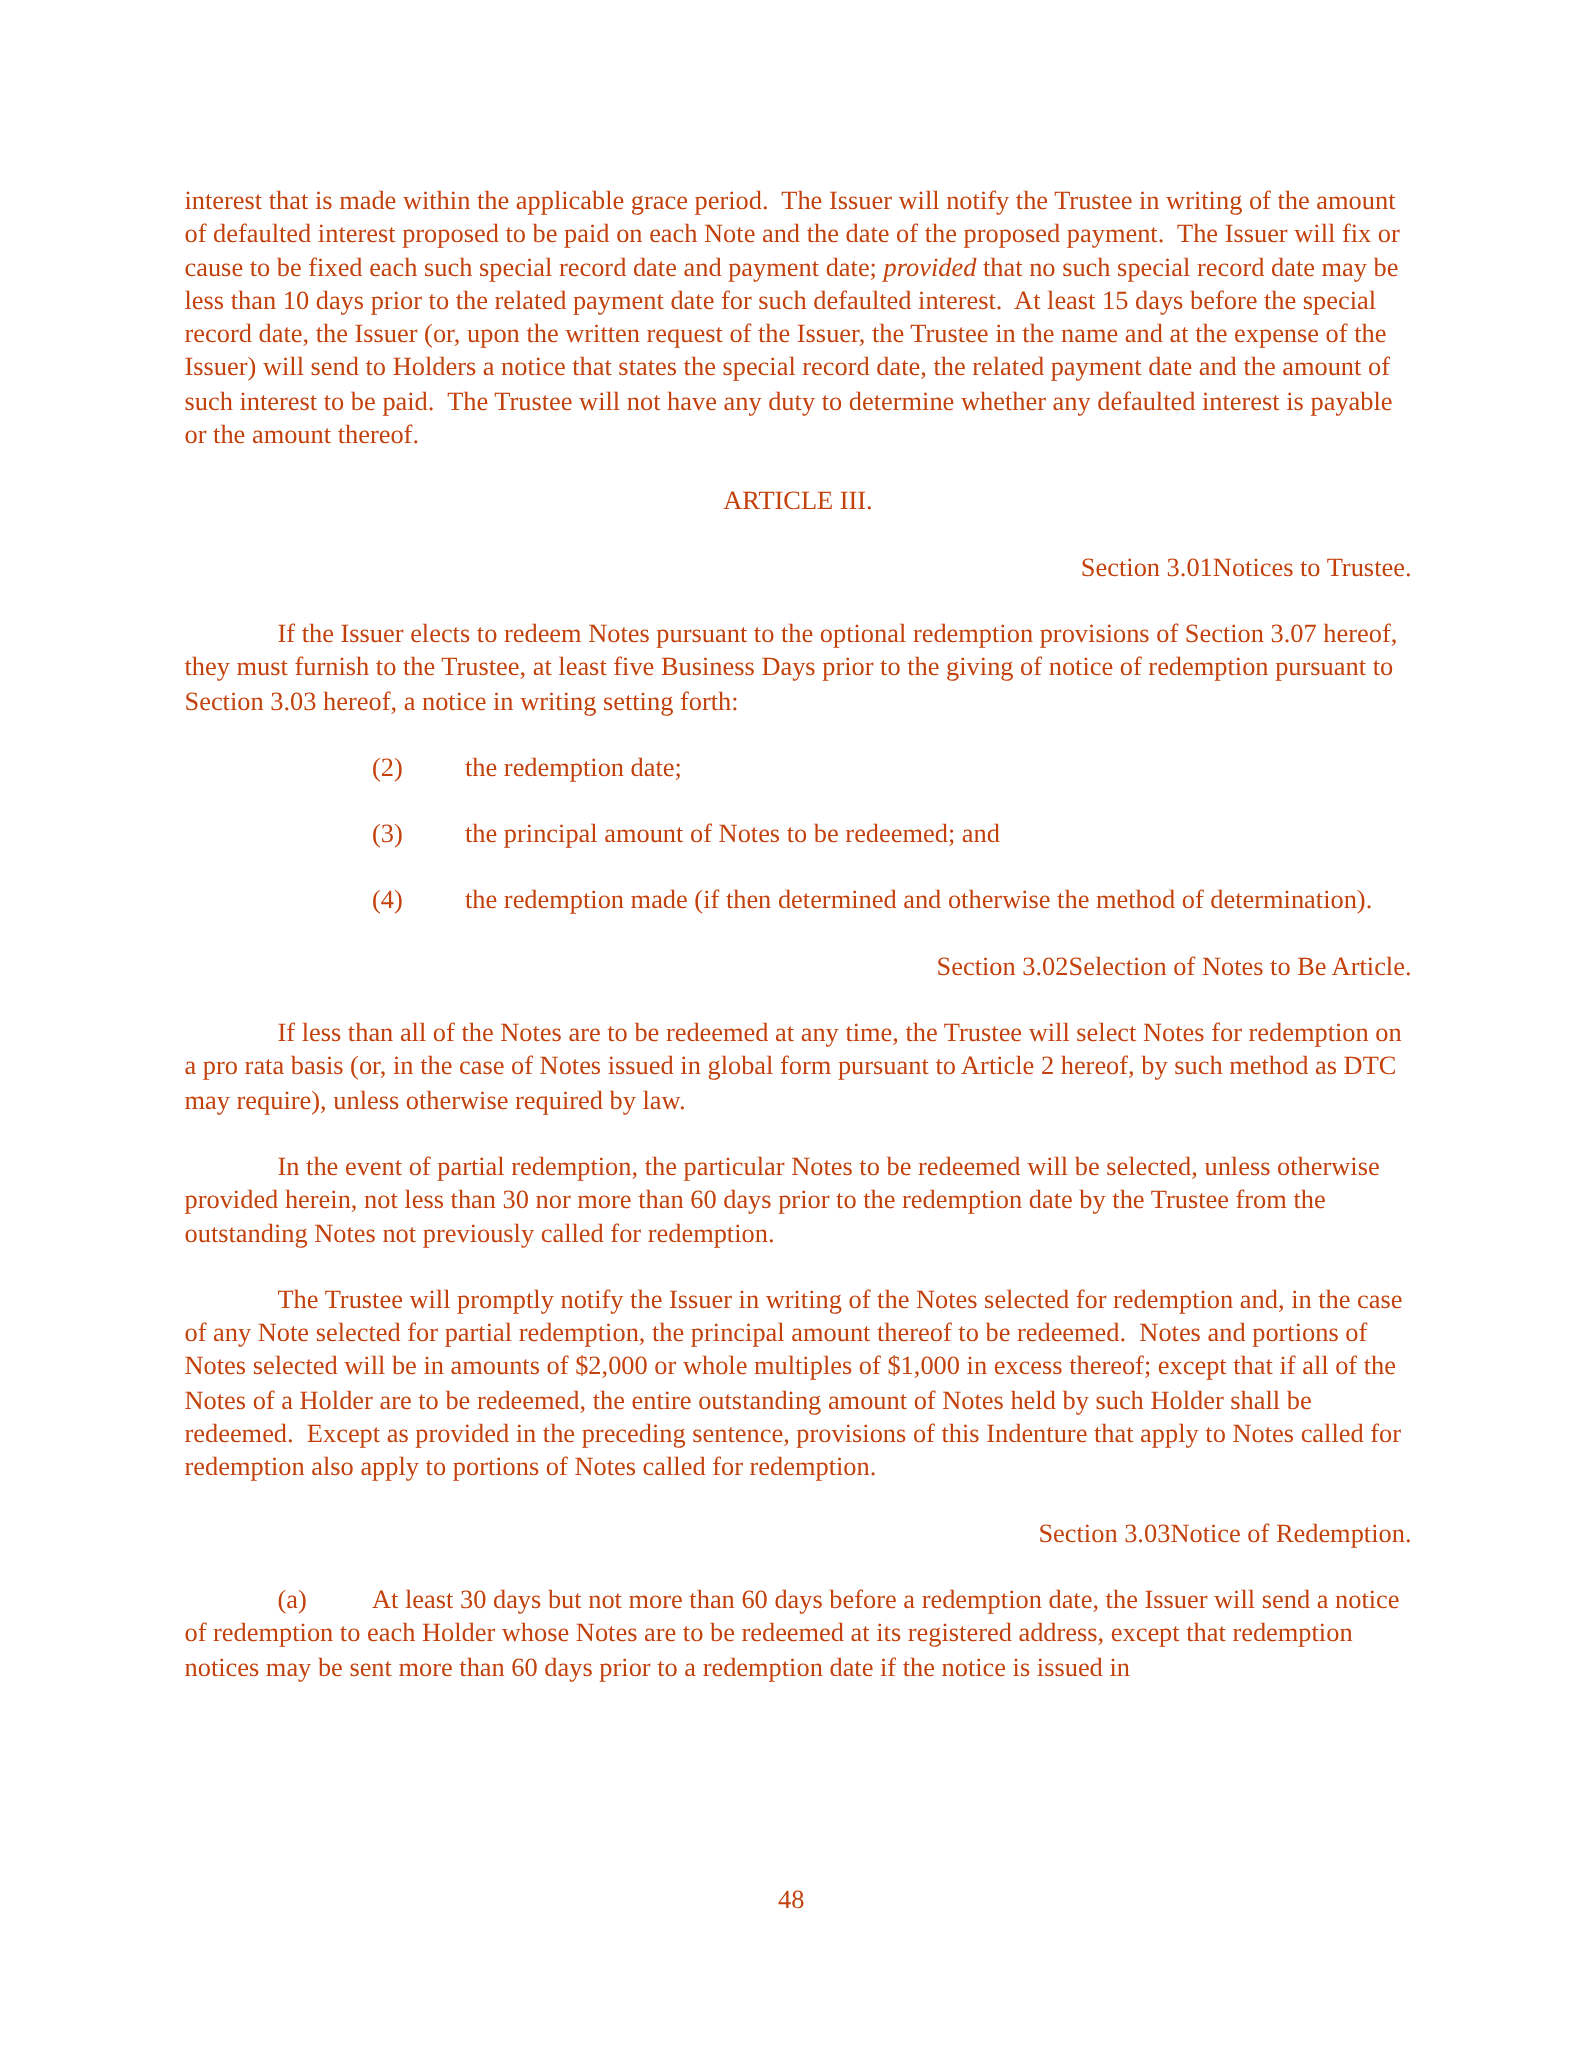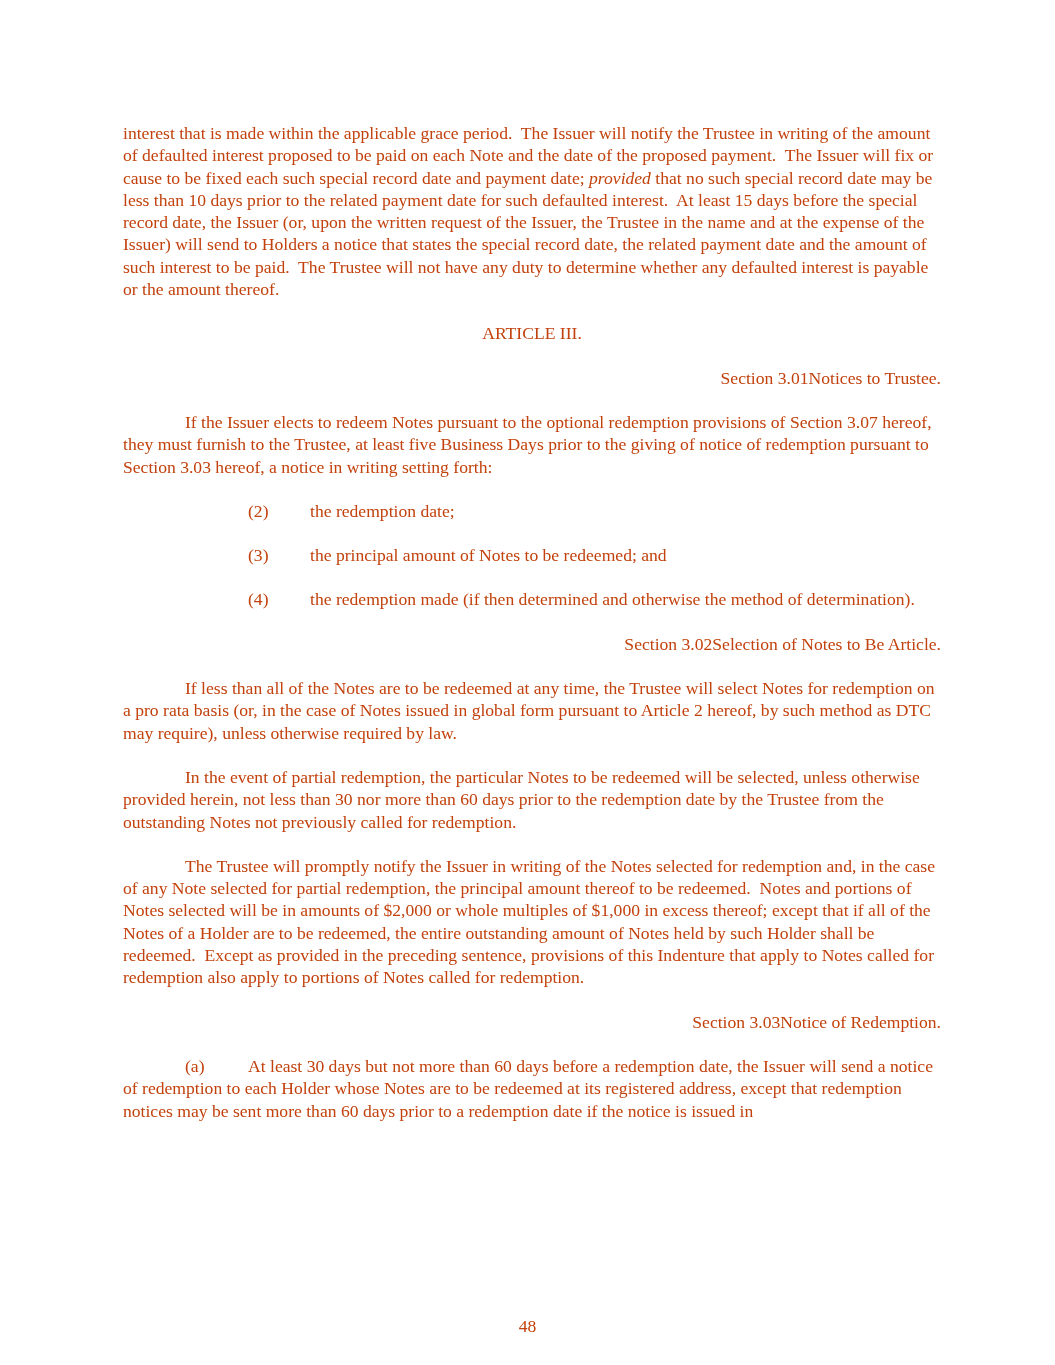--- a/index.html
+++ b/index.html
@@ -66,21 +66,21 @@
     text-indent: 62px;
     white-space: pre-wrap;
   }
   .alpha-num {
     display: inline-block;
     width: 63px;
     text-indent: 0;
   }
   .footer {
     position: absolute;
-    top: 1316px;
+    top: 1256px;
     left: 0;
     width: 100%;
     text-align: center;
     font-size: 17.6px;
   }
 </style>
 </head>
 <body>
 
 <div class="page">

